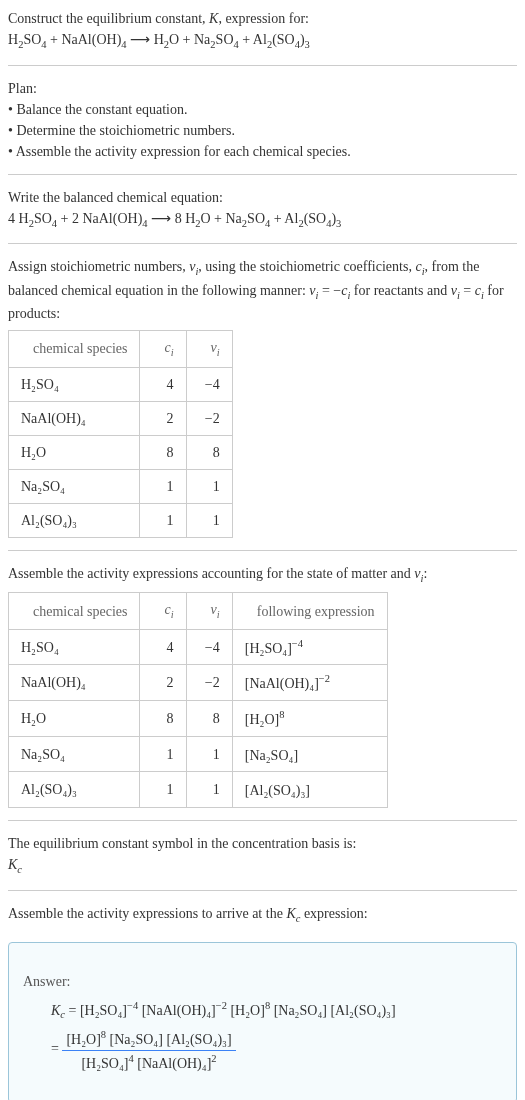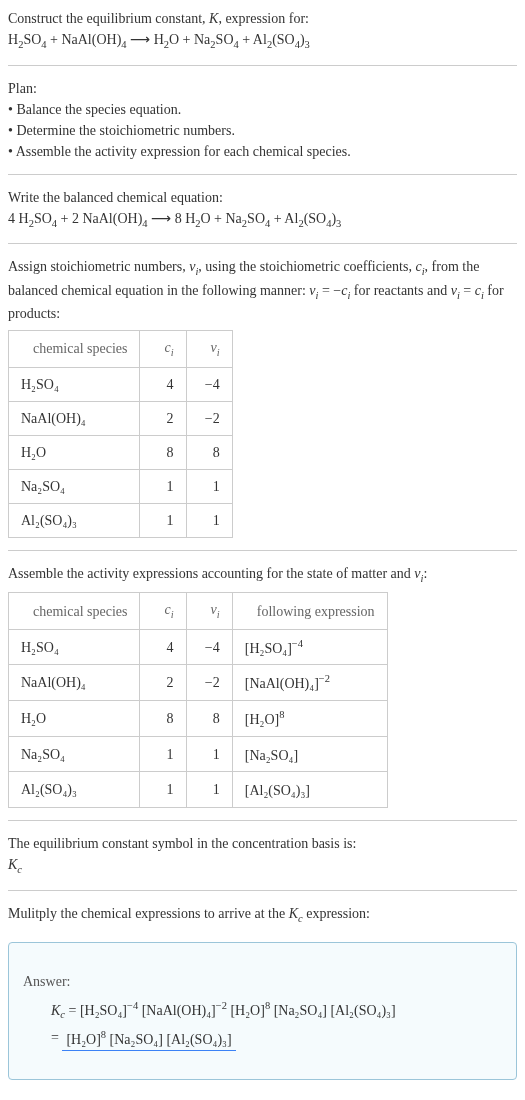--- a/index.html
+++ b/index.html
@@ -55,21 +55,21 @@
   </div>
   <div class="eq">
     <span>H</span><span class="sub">2</span><span>SO</span><span class="sub">4</span><span> + NaAl(OH)</span><span class="sub">4</span><span> ⟶ </span><span>H</span><span class="sub">2</span><span>O + Na</span><span class="sub">2</span><span>SO</span><span class="sub">4</span><span> + Al</span><span class="sub">2</span><span>(SO</span><span class="sub">4</span><span>)</span><span class="sub">3</span>
   </div>
 </div>
 
 <hr>
 
 <div class="section">
   <div>Plan:</div>
-  <div>• Balance the species equation.</div>
+  <div>• Balance the constant equation.</div>
   <div>• Determine the stoichiometric numbers.</div>
   <div>• Assemble the activity expression for each chemical species.</div>
 </div>
 
 <hr>
 
 <div class="section">
   <div>Write the balanced chemical equation:</div>
   <div class="eq">
     <span>4 H</span><span class="sub">2</span><span>SO</span><span class="sub">4</span><span> + 2 NaAl(OH)</span><span class="sub">4</span><span> ⟶ </span><span>8 H</span><span class="sub">2</span><span>O + Na</span><span class="sub">2</span><span>SO</span><span class="sub">4</span><span> + Al</span><span class="sub">2</span><span>(SO</span><span class="sub">4</span><span>)</span><span class="sub">3</span>
@@ -169,27 +169,28 @@
 <hr>
 
 <div class="section">
   <div>The equilibrium constant symbol in the concentration basis is:</div>
   <div><span class="italic">K</span><span class="sub italic">c</span></div>
 </div>
 
 <hr>
 
 <div class="section">
-  <span>Mulitply the chemical expressions to arrive at the </span><span class="italic">K</span><span class="sub italic">c</span><span> expression:</span>
+  <span>Assemble the activity expressions to arrive at the </span><span class="italic">K</span><span class="sub italic">c</span><span> expression:</span>
 </div>
 
 <div class="answer-box">
   <div class="answer-label">Answer:</div>
   <div class="indent eq">
     <span class="italic">K</span><span class="sub italic">c</span><span> = </span><span>[H₂SO₄]</span><span class="sup">−4</span><span> </span><span>[NaAl(OH)₄]</span><span class="sup">−2</span><span> </span><span>[H₂O]</span><span class="sup">8</span><span> </span><span>[Na₂SO₄] [Al₂(SO₄)₃]</span>
   </div>
   <div class="indent eq" style="margin-top:4px;">
     <span>= </span>
     <span class="fraction">
       <span class="num"><span>[H₂O]</span><span class="sup">8</span><span> [Na₂SO₄] [Al₂(SO₄)₃]</span></span>
+      <span class="den"><span>[H₂SO₄]</span><span class="sup">4</span><span> [NaAl(OH)₄]</span><span class="sup">2</span></span>
     </span>
   </div>
 </div>
 
 </body></html>

